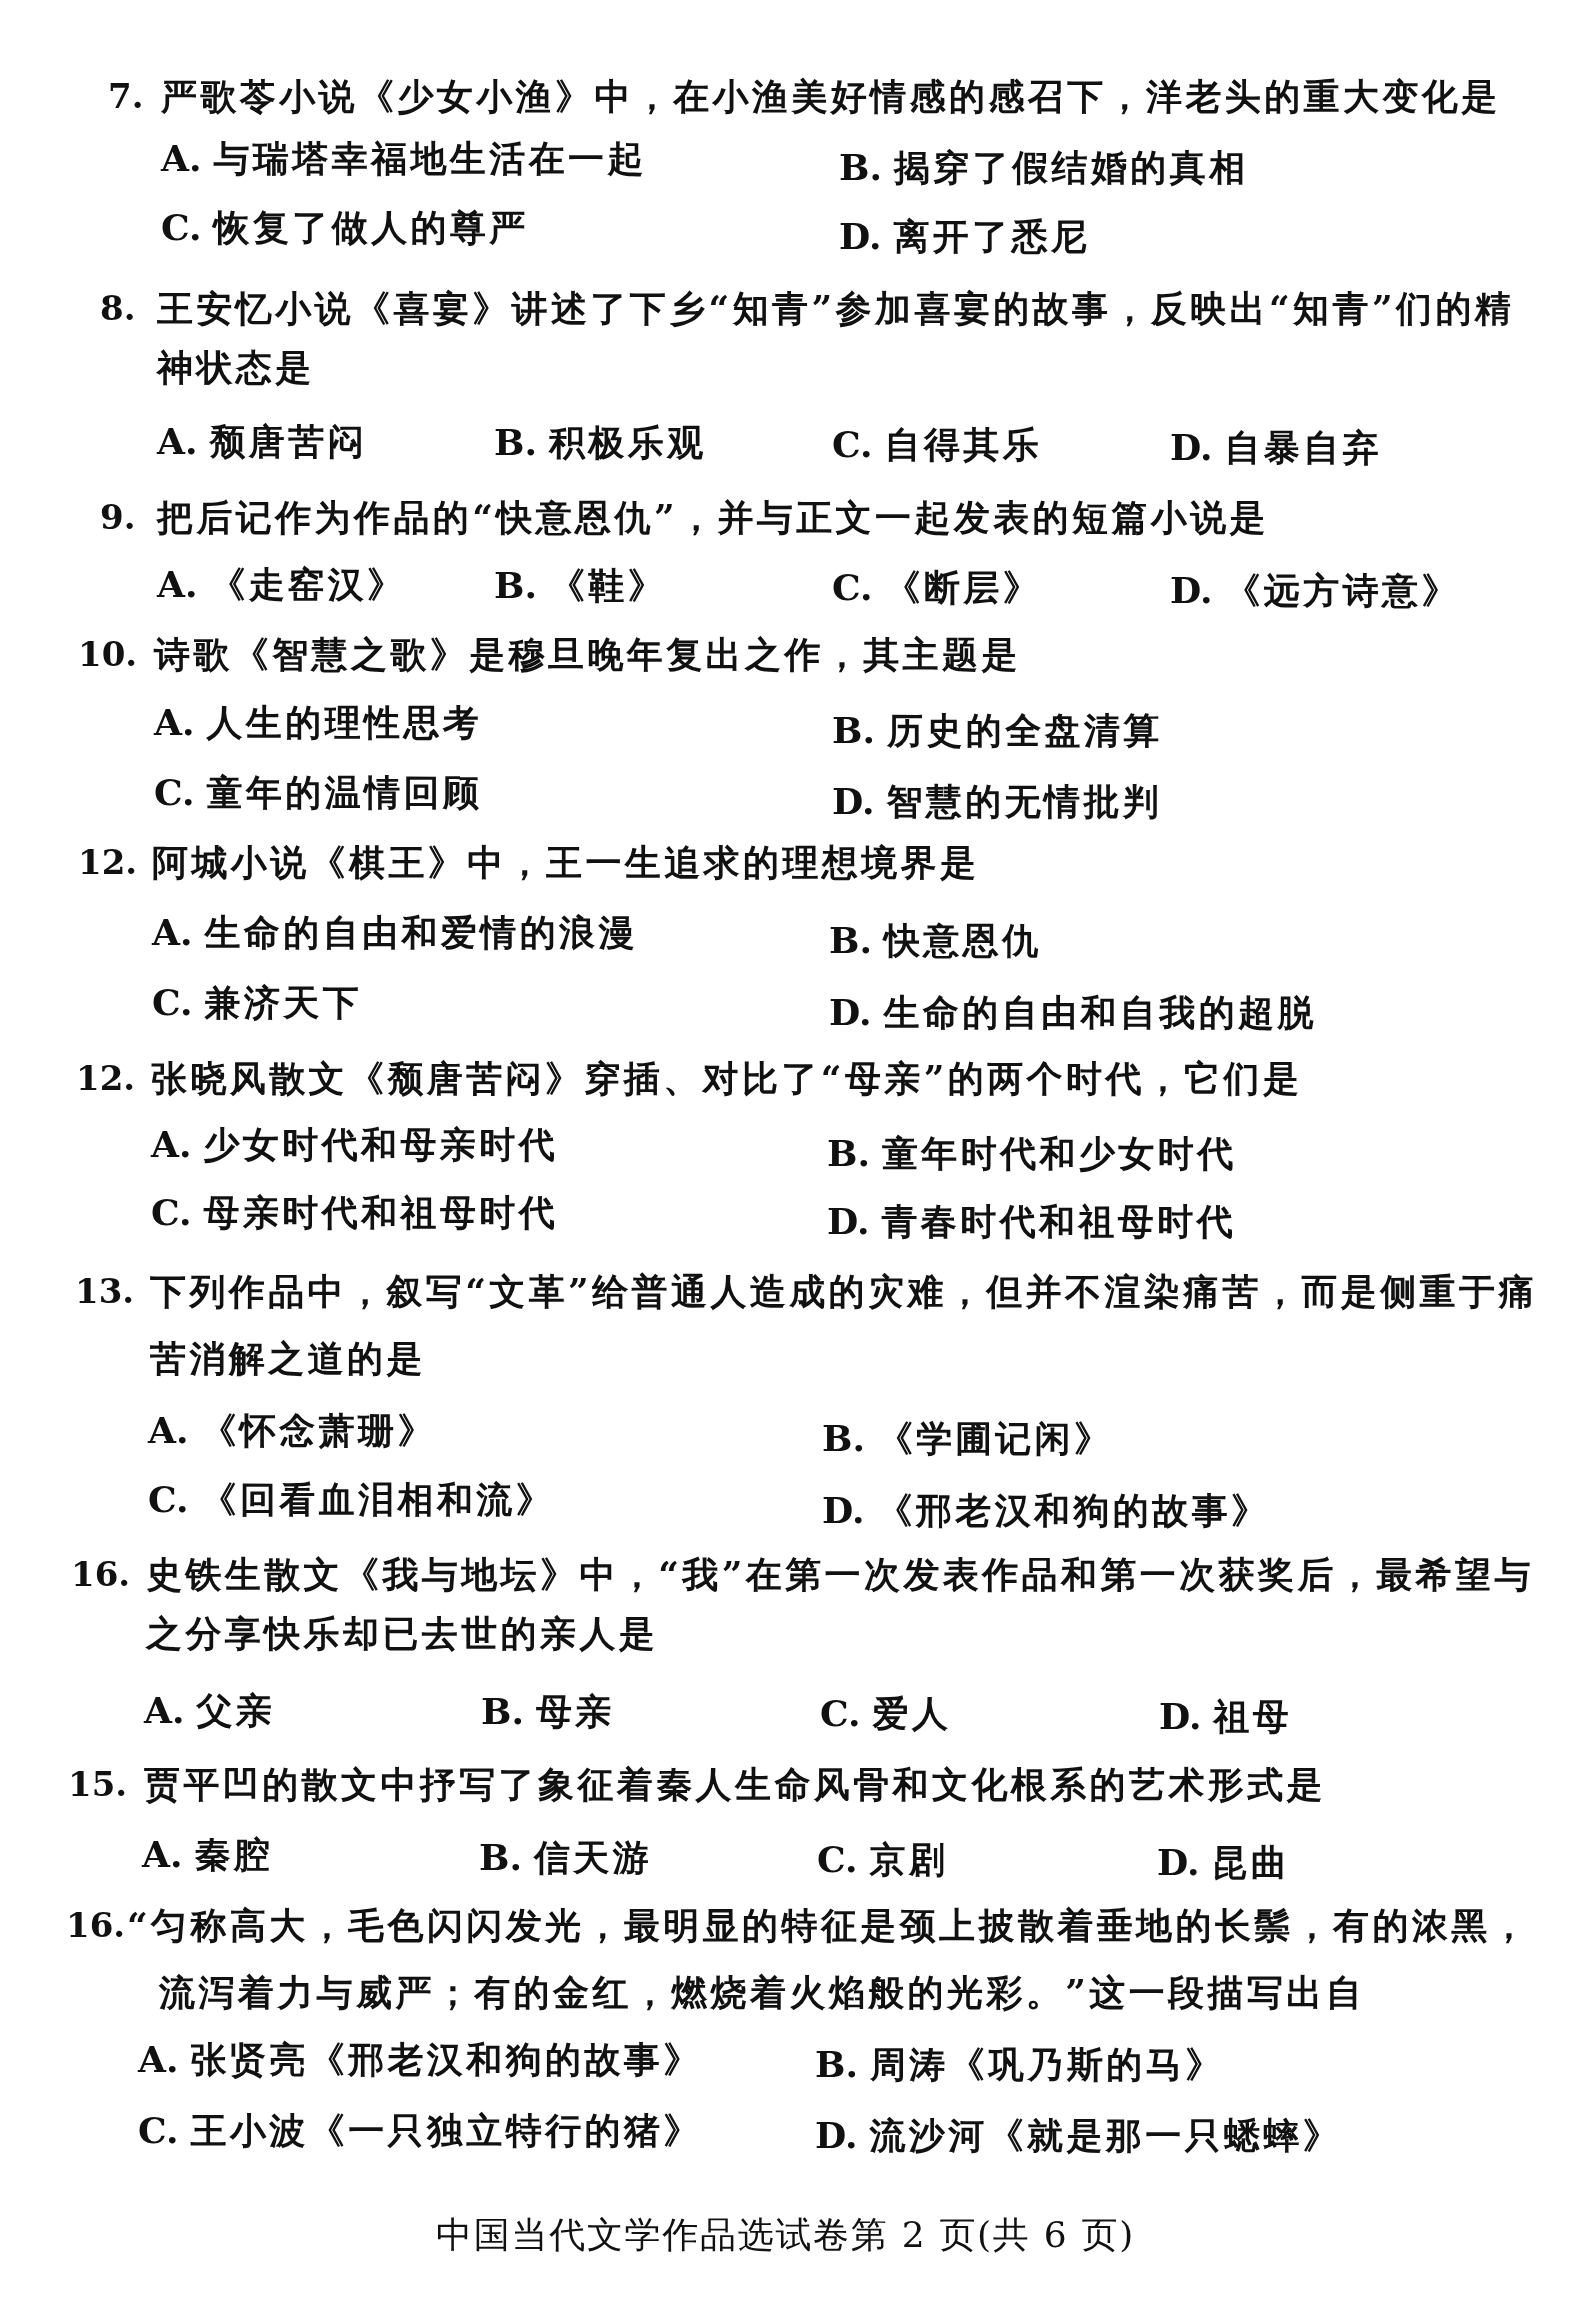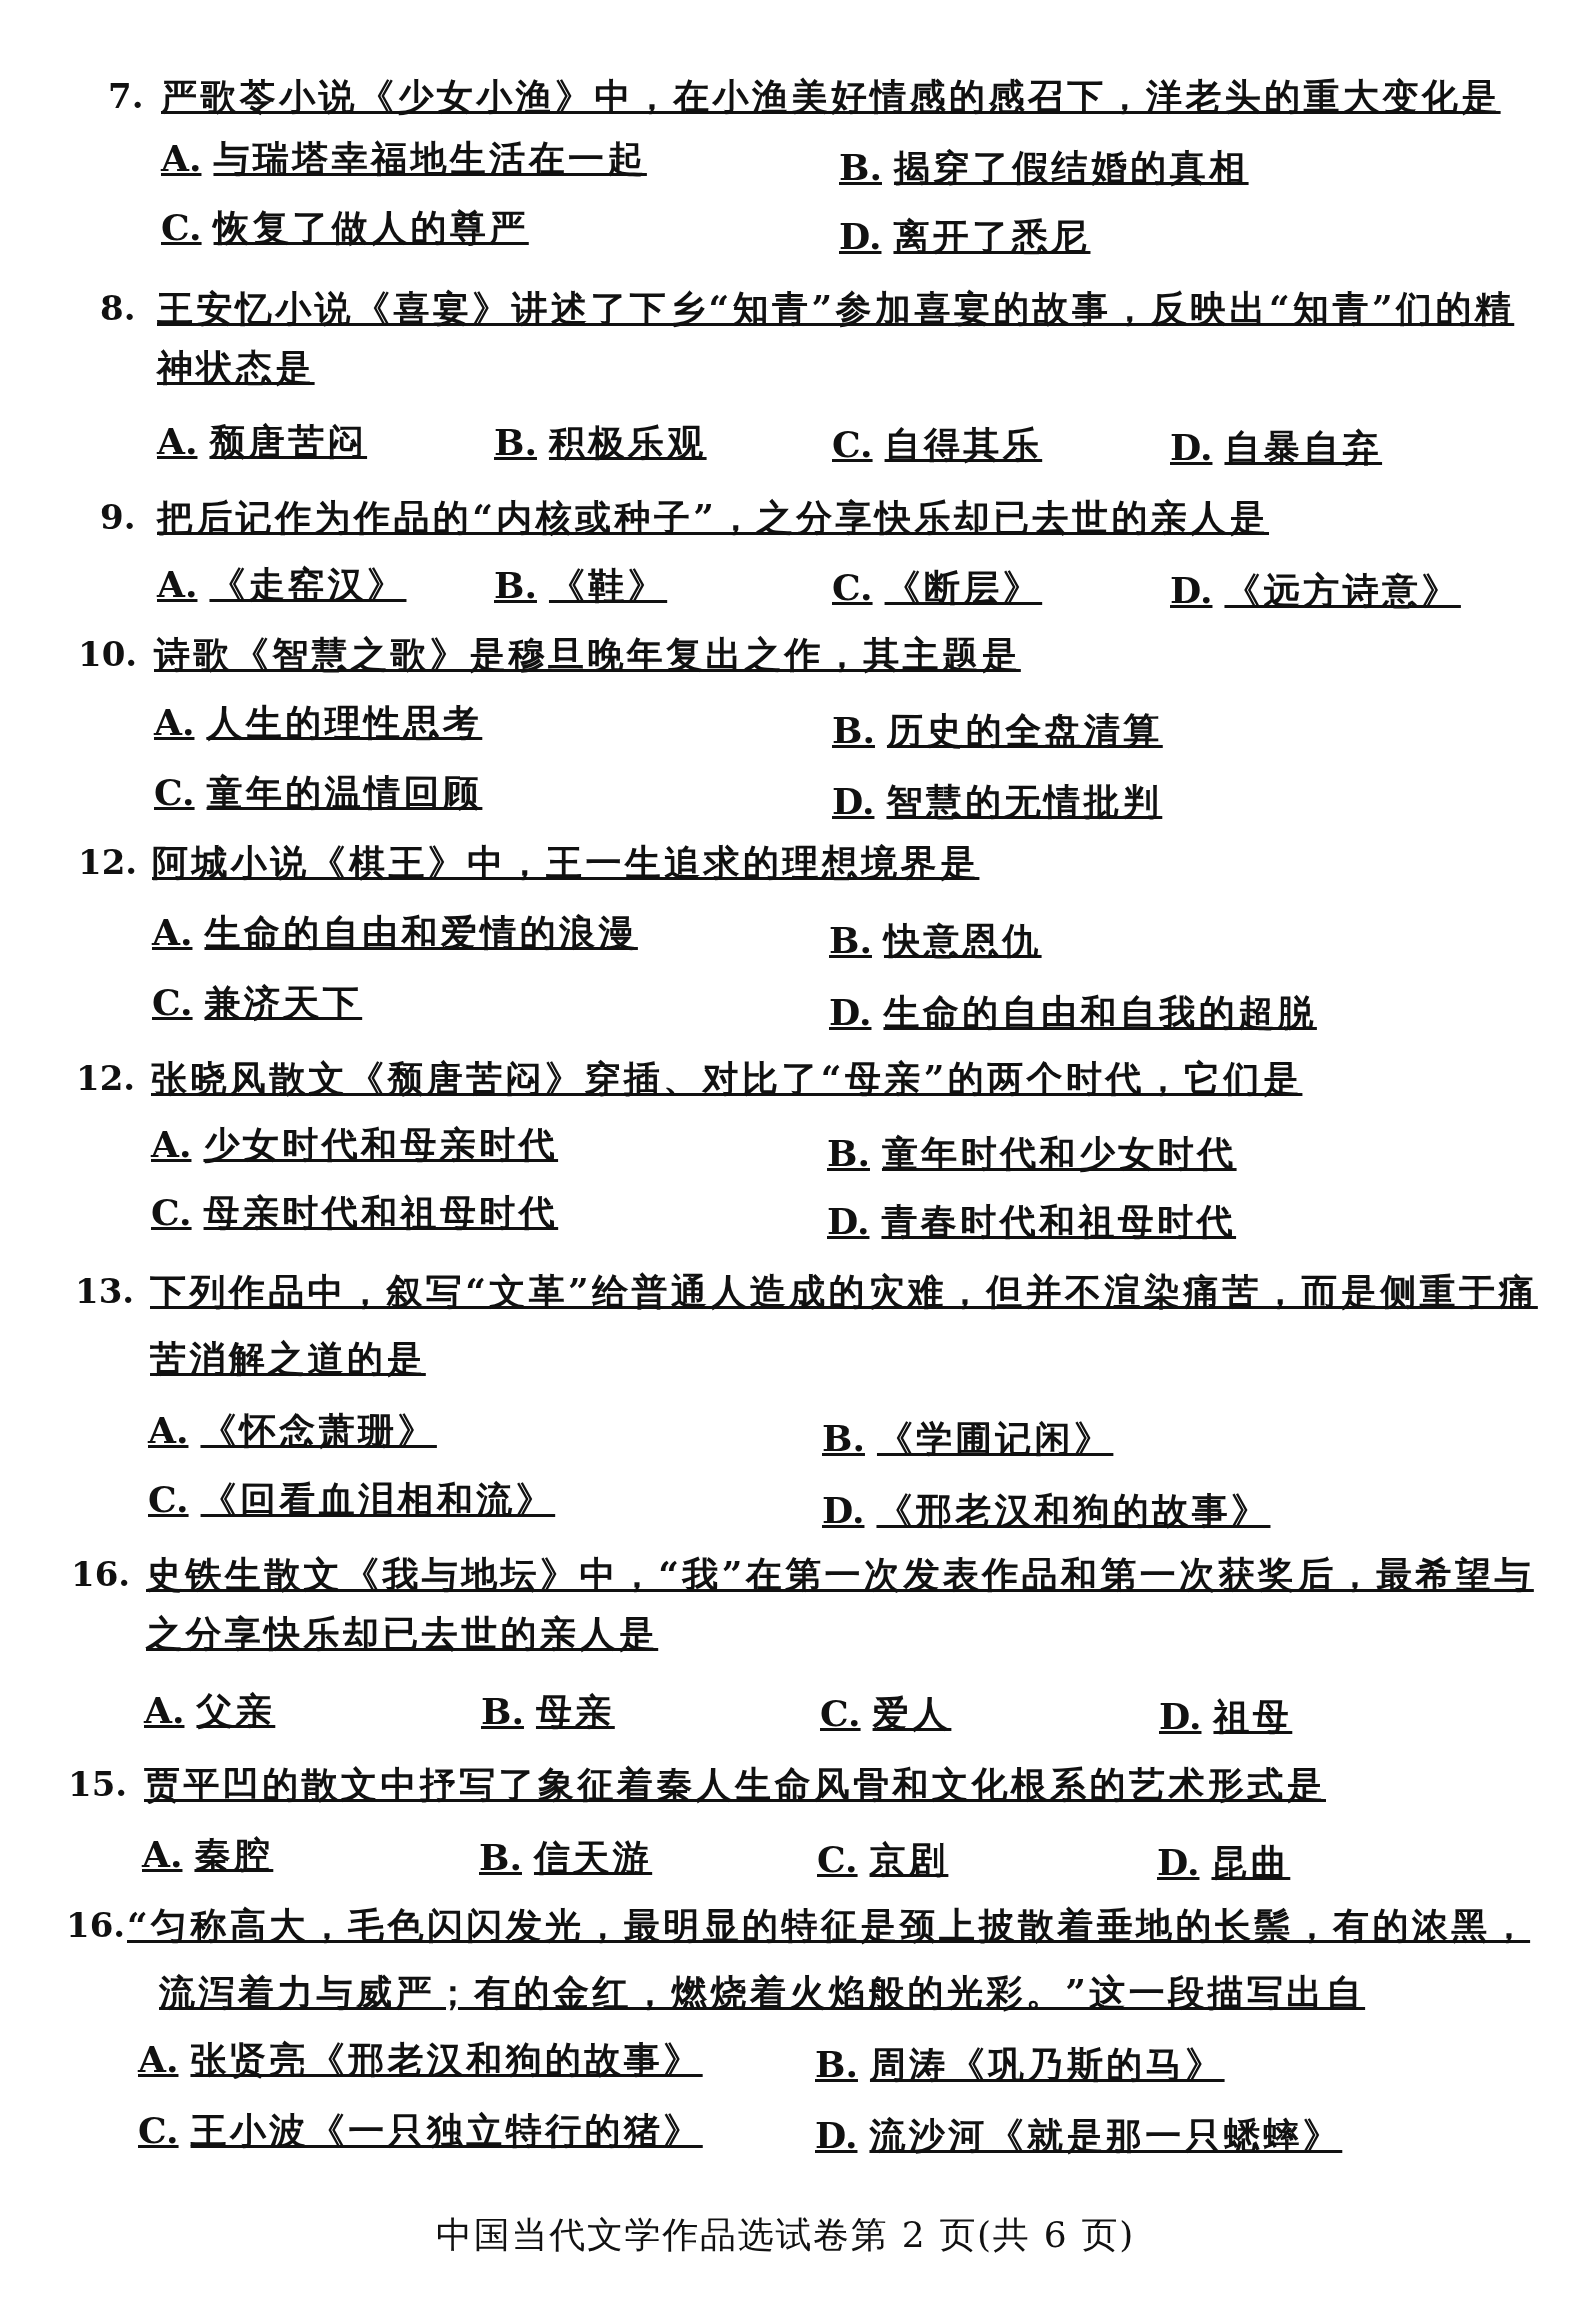--- a/index.html
+++ b/index.html
@@ -1,19 +1,19 @@
 <!DOCTYPE html>
 <html style="font-size:13.6px"><head>
 <meta charset="utf-8">
 <style>
   html, body { margin:0; padding:0; background:#ffffff; }
   body { width:1571px; height:2319px; position:relative; overflow:hidden;
          font-family: "DejaVu Serif", "Liberation Serif", serif; color:#111111; }
   .line { position:absolute; white-space:nowrap; font-size:36px; line-height:42px;
-          letter-spacing:3.4px; font-weight:600; transform:translateY(-21px);text-decoration:underline; }
+          letter-spacing:3.4px; font-weight:600; transform:translateY(-21px); }
   .num { position:absolute; white-space:nowrap; font-size:34px; line-height:42px;
          font-weight:600; transform:translateY(-21px); }
   .footer { position:absolute; left:0; width:1571px; text-align:center; font-size:36px;
             line-height:42px; letter-spacing:1.7px; transform:translateY(-21px); font-weight:400; }
   .opt-letter { margin-right:12px; letter-spacing:0; }
 </style>
 </head>
 <body>
 
 <div class="num" style="left:108px;top:96px">7.</div>
@@ -25,21 +25,21 @@
 
 <div class="num" style="left:100px;top:308px">8.</div>
 <div class="line" style="left:157px;top:308px">王安忆小说《喜宴》讲述了下乡“知青”参加喜宴的故事，反映出“知青”们的精</div>
 <div class="line" style="left:157px;top:367px">神状态是</div>
 <div class="line" style="left:157px;top:441px"><span class="opt-letter">A.</span><span>颓唐苦闷</span></div>
 <div class="line" style="left:494px;top:442px"><span class="opt-letter">B.</span><span>积极乐观</span></div>
 <div class="line" style="left:832px;top:444px"><span class="opt-letter">C.</span><span>自得其乐</span></div>
 <div class="line" style="left:1170px;top:447px"><span class="opt-letter">D.</span><span>自暴自弃</span></div>
 
 <div class="num" style="left:100px;top:517px">9.</div>
-<div class="line" style="left:157px;top:517px">把后记作为作品的“内核或种子”，之分享快乐却已去世的亲人是</div>
+<div class="line" style="left:157px;top:517px">把后记作为作品的“快意恩仇”，并与正文一起发表的短篇小说是</div>
 <div class="line" style="left:157px;top:584px"><span class="opt-letter">A.</span><span>《走窑汉》</span></div>
 <div class="line" style="left:494px;top:585px"><span class="opt-letter">B.</span><span>《鞋》</span></div>
 <div class="line" style="left:832px;top:587px"><span class="opt-letter">C.</span><span>《断层》</span></div>
 <div class="line" style="left:1170px;top:590px"><span class="opt-letter">D.</span><span>《远方诗意》</span></div>
 
 <div class="num" style="left:78px;top:654px">10.</div>
 <div class="line" style="left:154px;top:654px">诗歌《智慧之歌》是穆旦晚年复出之作，其主题是</div>
 <div class="line" style="left:154px;top:722px"><span class="opt-letter">A.</span><span>人生的理性思考</span></div>
 <div class="line" style="left:832px;top:730px"><span class="opt-letter">B.</span><span>历史的全盘清算</span></div>
 <div class="line" style="left:154px;top:792px"><span class="opt-letter">C.</span><span>童年的温情回顾</span></div>

